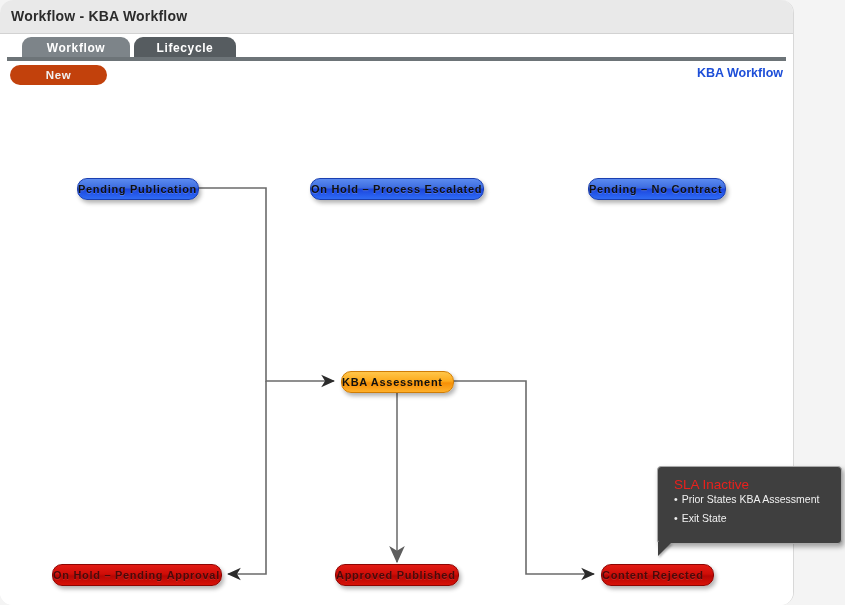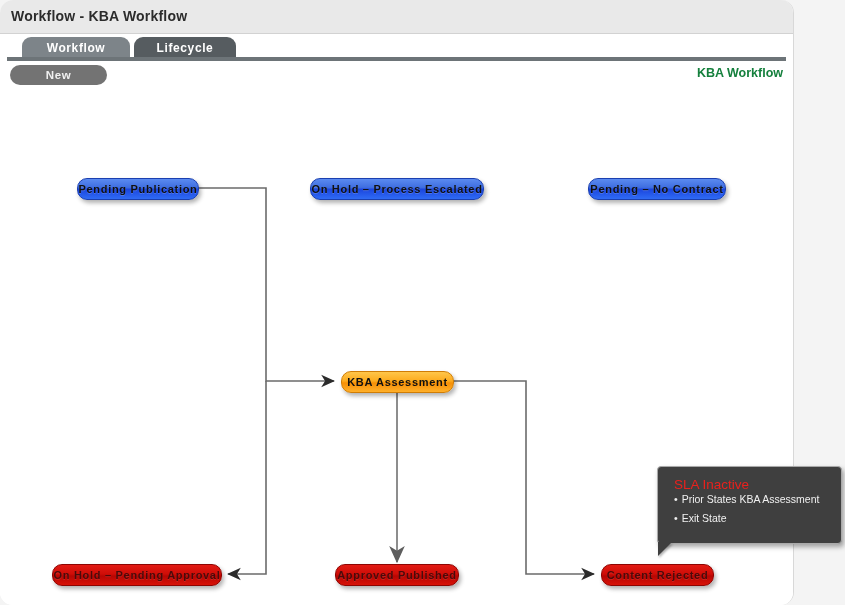--- a/index.html
+++ b/index.html
@@ -82,58 +82,58 @@
     position: absolute;
     left: 0; top: 62px;
     width: 793px;
     height: 28px;
     background: #ffffff;
   }
   .pillbtn {
     position: absolute;
     left: 10px; top: 3px;
     width: 97px; height: 20px;
-    background: #737373;
+    background: #c2410c;
     border-radius: 10px;
     color: #f0f0f0;
     font-size: 11.5px;
     font-weight: bold;
     text-align: center;
     line-height: 20px;
     letter-spacing: 0.6px;
     cursor: pointer;
     user-select: none;
   }
   #wfname {
     position: absolute;
     right: 10px; top: 4px;
     font-size: 12.5px;
     font-weight: bold;
-    color: #15803d;
+    color: #1d4ed8;
     white-space: nowrap;
   }
   
   #canvas {
     position: absolute;
     left: 0; top: 90px;
     width: 793px;
     height: 515px;
     background: #ffffff;
   }
   #edges {
     position: absolute;
     left: 0; top: 0;
     width: 793px; height: 515px;
   }
   
   .node {
     position: absolute;
     height: 20px;
     line-height: 20px;
-    text-align: center;
+    text-align: left;
     font-size: 11px;
     font-weight: bold;
     letter-spacing: 0.7px;
     border-radius: 10px;
     white-space: nowrap;
     cursor: pointer;
     user-select: none;
     box-shadow: 2px 3px 4px rgba(0,0,0,0.30);
     overflow: hidden;
   }

